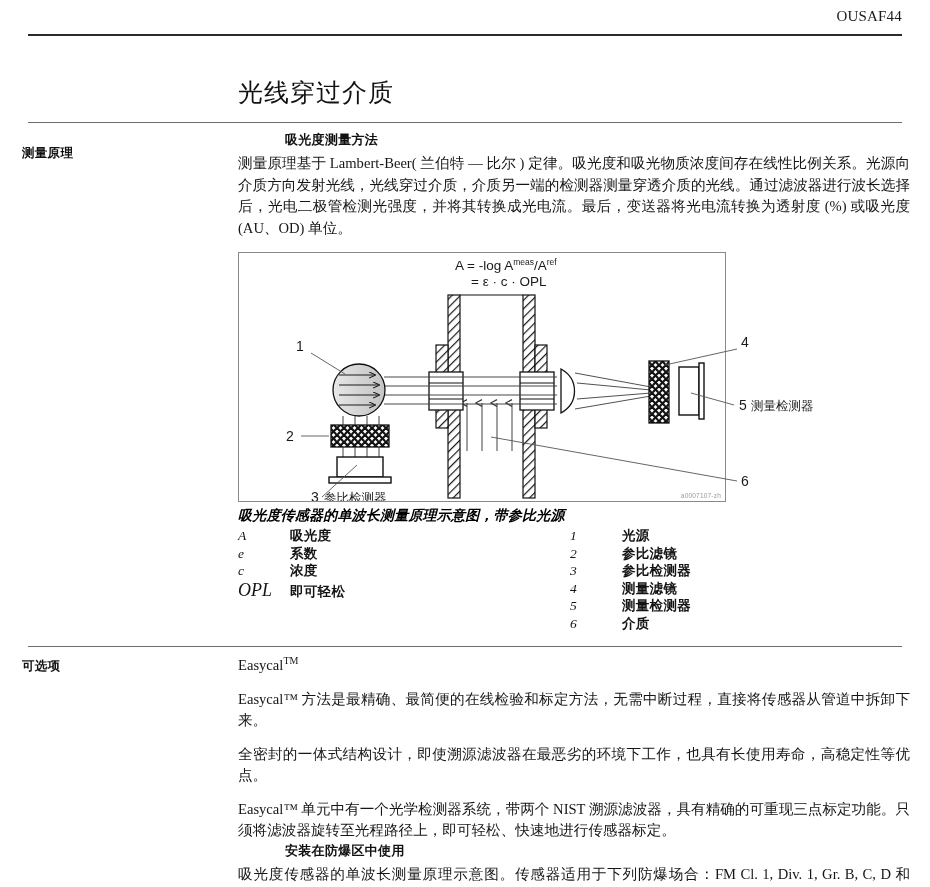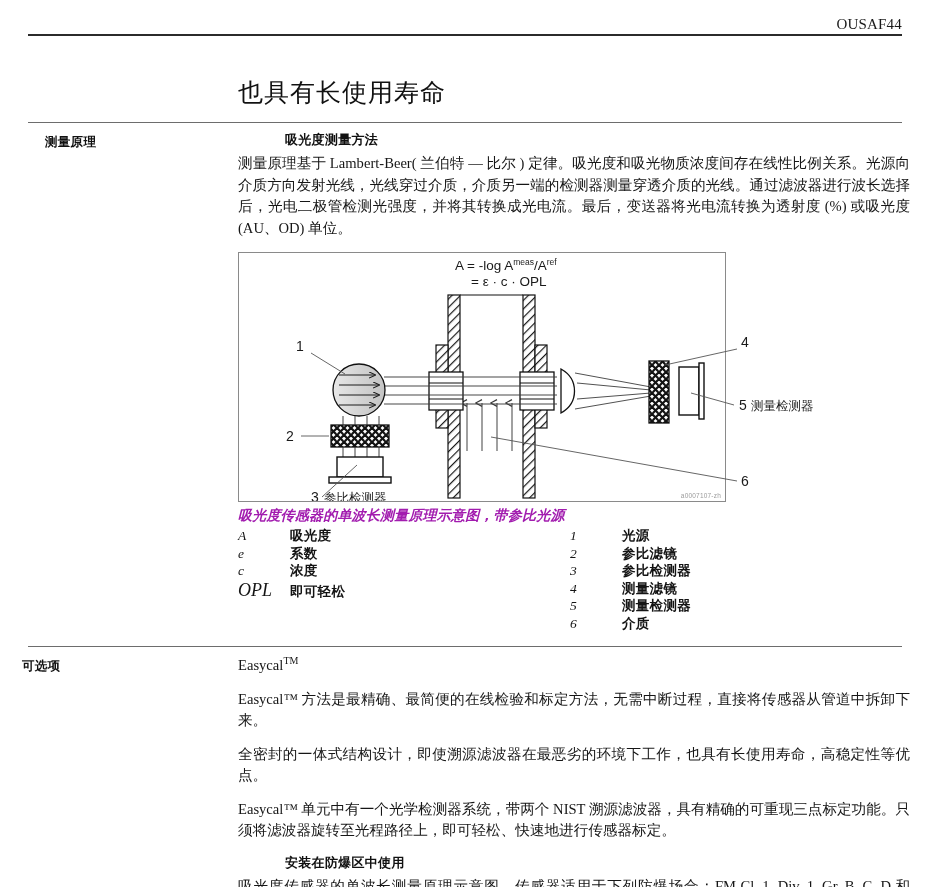--- a/index.html
+++ b/index.html
@@ -20,21 +20,21 @@
   #page-header {
     position: absolute;
     top: 8px;
     left: 28px;
     right: 28px;
     height: 26px;
   }
   #page-header .hdr-text {
     position: absolute;
     right: 0;
-    top: 8px;
+    top: 0;
     font-size: 15px;
     letter-spacing: 0.2px;
     font-family: "Liberation Serif", serif;
   }
   .rule-heavy {
     position: absolute;
     left: 28px;
     right: 28px;
     height: 0;
     border-top: 2.2px solid #2b2b2b;
@@ -86,21 +86,21 @@
   }
   .body-par {
     font-family: "Liberation Serif", "DejaVu Serif", serif;
     font-size: 14.6px;
     line-height: 21.5px;
     margin: 0;
     text-align: justify;
     color: #161616;
   }
   .body-par + .body-par { margin-top: 12px; }
-  .gap-par { margin-top: 12px; }
+  .gap-par { }
   sup.tm {
     font-size: 10px;
     vertical-align: super;
     line-height: 0;
   }
 
   
   #figure-block {
     position: absolute;
     left: 238px;
@@ -124,21 +124,21 @@
     color: #9a9a9a;
     font-family: "Liberation Sans", sans-serif;
     letter-spacing: 0.2px;
   }
   #figure-caption {
     margin-top: 5px;
     font-family: Liberation Sans, sans-serif;
     font-style: italic;
     font-weight: 700;
     font-size: 14px;
-    color: #a21caf;
+    color: #000000;
     letter-spacing: 0.2px;
   }
   #legend-wrap {
     position: relative;
     margin-top: 2px;
     height: 108px;
   }
   .legend-col {
     position: absolute;
     top: 0;
@@ -170,24 +170,24 @@
   
 </style>
 </head>
 <body>
 
 <div id="page-header">
   <div class="hdr-text">OUSAF44</div>
 </div>
 <div class="rule-heavy" style="top:34px;"></div>
 
-<div id="chapter-title">也具有长使用寿命</div>
+<div id="chapter-title">光线穿过介质</div>
 <div class="rule-light" style="top:122px;"></div>
 
-<div class="section-label" style="top:134px;margin-left:23px;">测量原理</div>
+<div class="section-label" style="top:145px;">测量原理</div>
 
 <div class="section-body" style="top:131px;">
   <div class="sub-head">吸光度测量方法</div>
   <p class="body-par">测量原理基于 Lambert-Beer( 兰伯特 — 比尔 ) 定律。吸光度和吸光物质浓度间存在线性比例关系。光源向介质方向发射光线，光线穿过介质，介质另一端的检测器测量穿透介质的光线。通过滤波器进行波长选择后，光电二极管检测光强度，并将其转换成光电流。最后，变送器将光电流转换为透射度 (%) 或吸光度 (AU、OD) 单位。</p>
 </div>
 
 <div id="figure-block">
 
   <div id="figure-frame">
     <svg id="figure-svg" width="574" height="248" viewBox="0 0 574 248">

